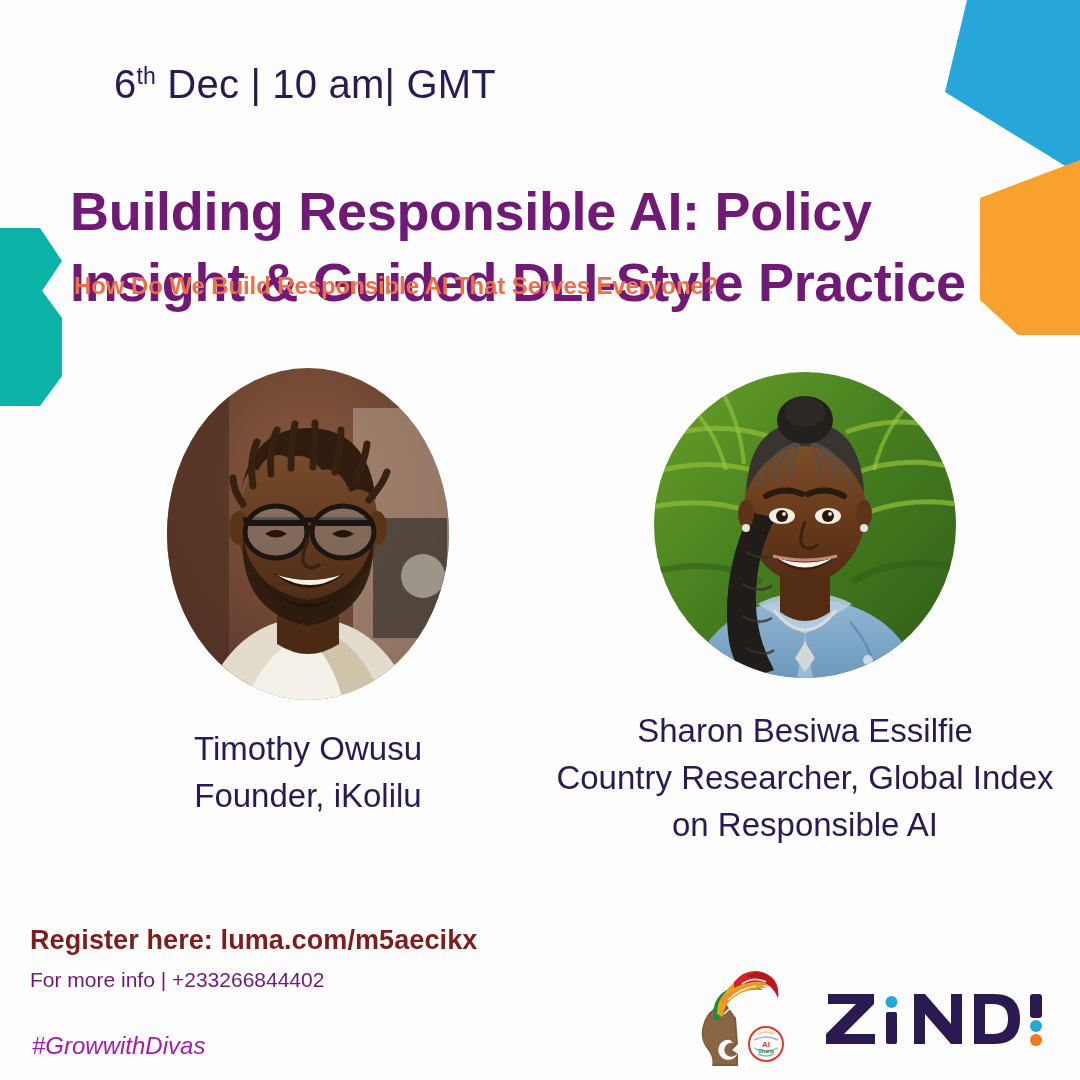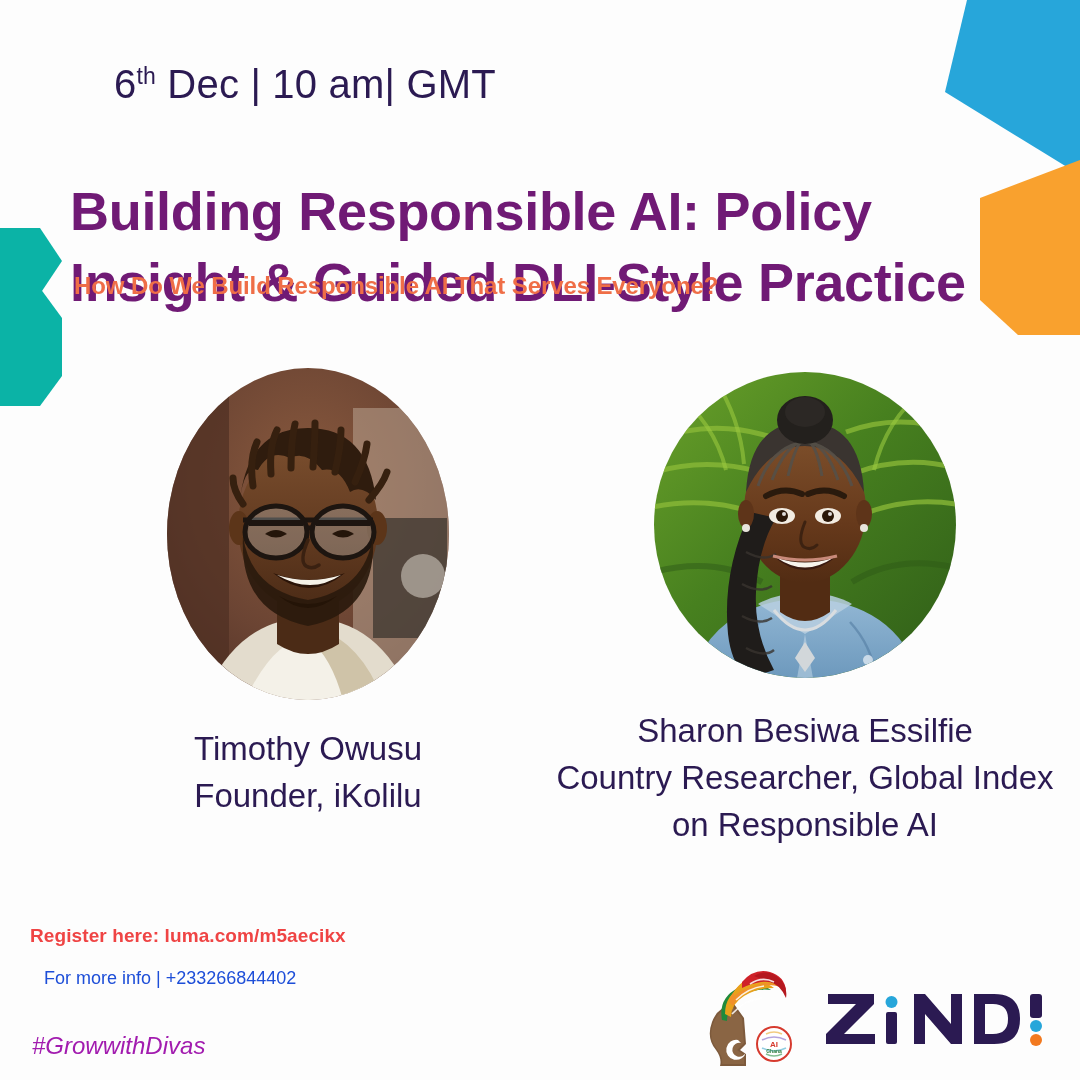--- a/index.html
+++ b/index.html
@@ -114,51 +114,51 @@
     color: #2b1a52;
     font-weight: 400;
   }
   #speaker-2 .speaker-text { margin-top: 30px; }
 
   
   #register-line {
     position: absolute;
     left: 30px;
     top: 925px;
-    font-size: 19px;
+    font-size: 27px;
     font-weight: 700;
-    color: #ef4444;
+    color: #7f1d1d;
     letter-spacing: 0.1px;
   }
   #info-line {
     position: absolute;
-    left: 44px;
+    left: 30px;
     top: 968px;
-    font-size: 18px;
+    font-size: 21px;
     font-weight: 400;
-    color: #1d4ed8;
+    color: #701a75;
   }
   #hashtag {
     position: absolute;
     left: 32px;
     top: 1032px;
     font-size: 24px;
     font-style: italic;
     font-weight: 400;
     color: #a21caf;
   }
 
   
   #logo-row {
     position: absolute;
     right: 26px;
     bottom: 10px;
     display: flex;
     align-items: center;
-    gap: 22px;
+    gap: 30px;
   }
   #aidivas-logo { width: 108px; height: 108px; display: block; }
   #zindi-logo   { width: 232px; height: 76px; display: block; }
 </style>
 </head>
 <body>
 
 <div id="poster">
 
   <svg class="deco" id="deco-cyan-top-right" viewBox="0 0 135 175" preserveAspectRatio="none">

